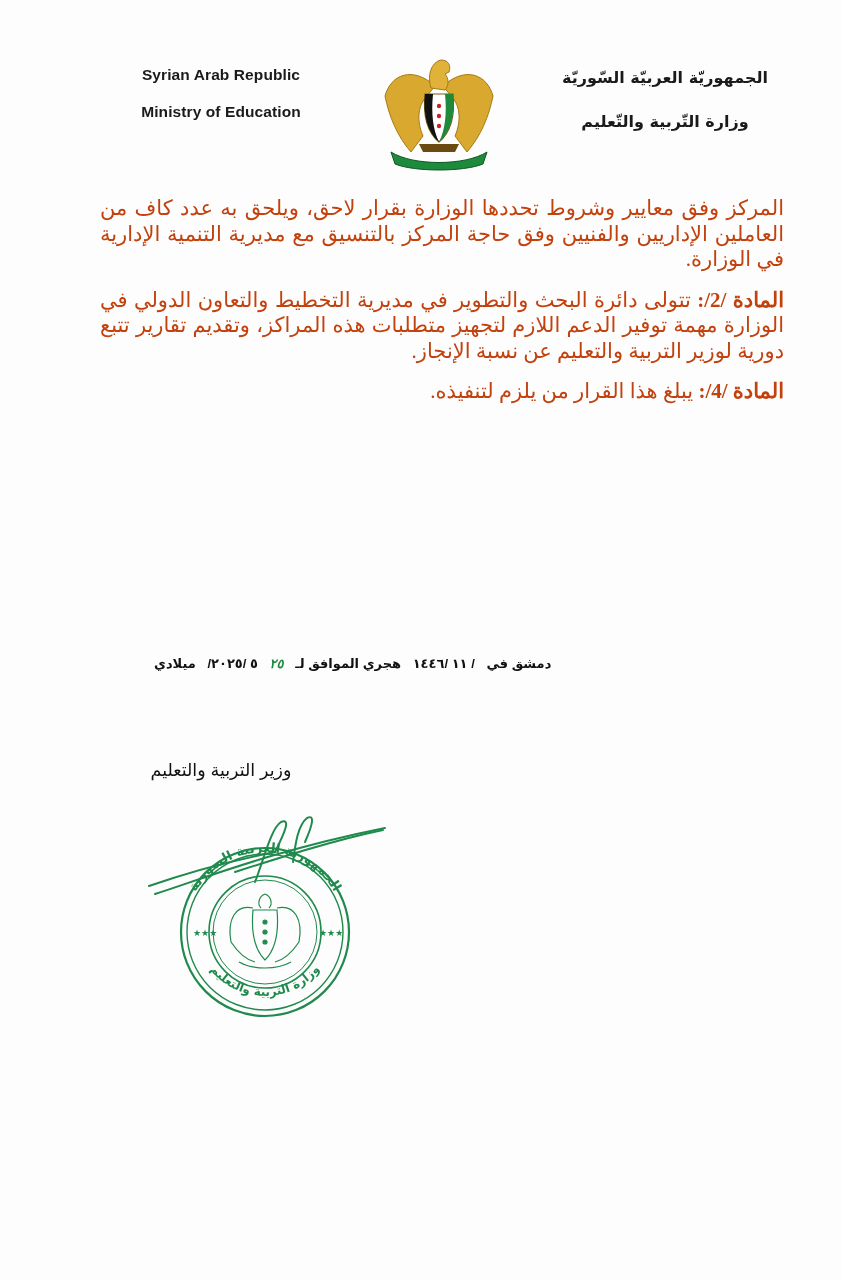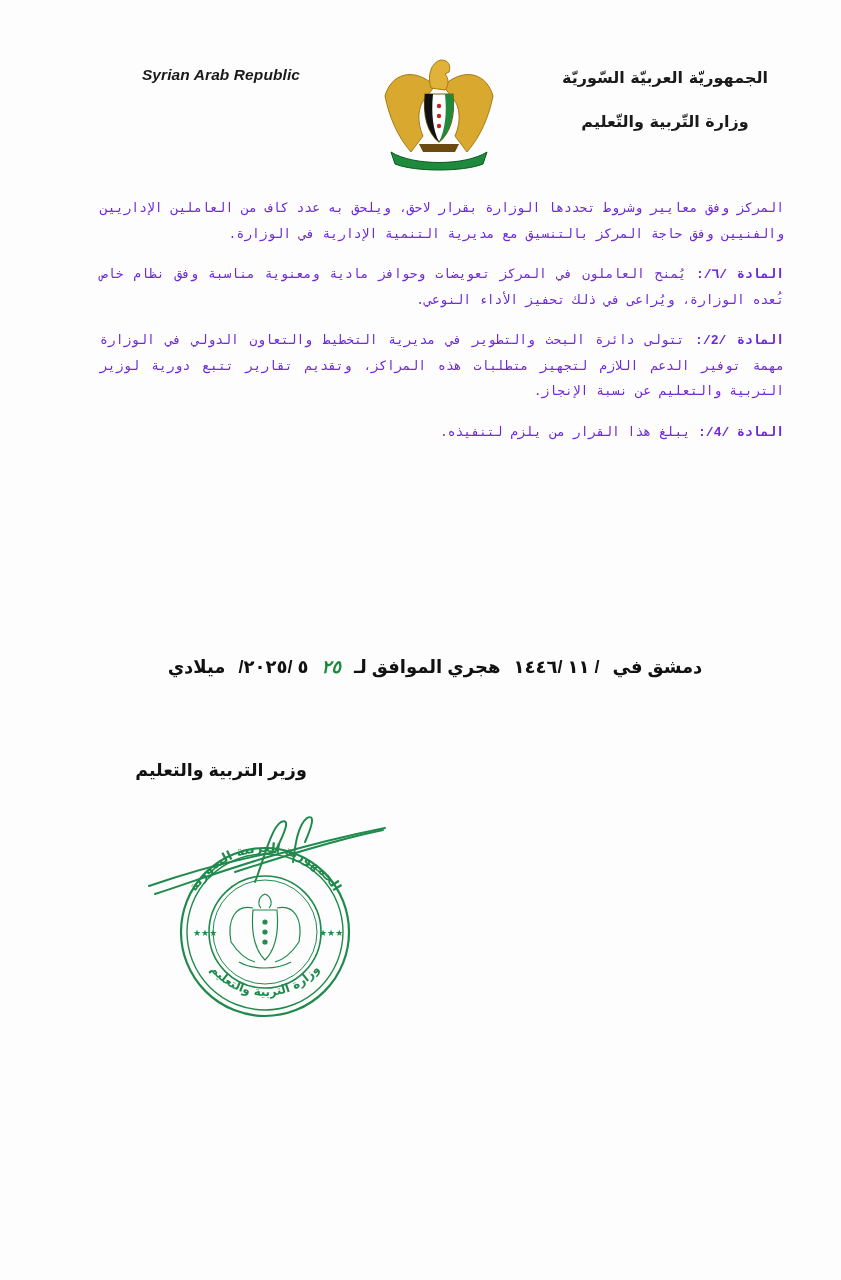--- a/index.html
+++ b/index.html
@@ -1,38 +1,39 @@
 <!DOCTYPE html>
 <html><head>
 <meta charset="utf-8">
 <style>
   html, body { margin: 0; padding: 0; }
   body {
     width: 841px; height: 1280px; background: #fdfdfd; position: relative; overflow: hidden;
     font-family: "DejaVu Sans", "Liberation Sans", sans-serif; color: #111;
   }
   .header-en { position: absolute; left: 126px; top: 56px; width: 190px; text-align: center; font-family: "Liberation Sans", sans-serif; font-weight: bold; }
-  .header-en div { font-size: 15.5px; line-height: 37px; color: #1a1a1a; letter-spacing: 0.1px; font-style: italic; }
+  .header-en div { font-size: 15.5px; line-height: 37px; color: #1a1a1a; letter-spacing: 0.1px; }
   .header-ar { position: absolute; right: 66px; top: 56px; width: 220px; text-align: center; direction: rtl; font-family: "DejaVu Sans", sans-serif; font-weight: bold; }
   .header-ar div { font-size: 16px; line-height: 44px; color: #1a1a1a; }
   .emblem { position: absolute; left: 383px; top: 56px; width: 112px; height: 116px; }
-  .body-text { position: absolute; left: 100px; top: 196px; width: 684px; direction: rtl; text-align: justify; font-family: Liberation Mono, monospace; font-size: 13px; line-height: 25.5px; color: #6d28d9; }
+  .body-text { position: absolute; left: 100px; top: 196px; width: 684px; direction: rtl; text-align: justify; font-family: Liberation Serif, serif; font-size: 21px; line-height: 25.5px; color: #c2410c; }
   .body-text p { margin: 0 0 15px 0; text-align-last: right; }
   .art-label { font-weight: bold; }
-  .date-line { position: absolute; left: 150px; top: 656px; width: 570px; direction: rtl; text-align: center; font-family: "Liberation Sans", "DejaVu Sans", sans-serif; font-weight: bold; font-size: 18px; color: #111; white-space: nowrap; }
+  .date-line { position: absolute; left: 150px; top: 656px; width: 570px; direction: rtl; text-align: left; font-family: "Liberation Sans", "DejaVu Sans", sans-serif; font-weight: bold; font-size: 13px; color: #111; white-space: nowrap; }
   .date-line .sig-mark { color: #1a8a3a; font-style: italic; }
   .date-line span { margin: 0 4px; }
-  .sign-block { position: absolute; left: 86px; top: 756px; width: 270px; direction: rtl; text-align: center; font-family: "Liberation Sans", "DejaVu Sans", sans-serif; font-weight: bold; font-size: 17.5px; line-height: 29px; color: #111; }
+  .sign-block { position: absolute; left: 86px; top: 756px; width: 270px; direction: rtl; text-align: center; font-family: "Liberation Sans", "DejaVu Sans", sans-serif; font-weight: normal; font-size: 17.5px; line-height: 29px; color: #111; }
   .stamp { position: absolute; left: 135px; top: 812px; width: 260px; height: 210px; }
 </style>
 </head>
 <body>
 
 <div class="header-en">
   <div>Syrian Arab Republic</div>
+  <div>Ministry of Education</div>
 </div>
 
 <svg class="emblem" viewBox="0 0 112 116">
 
   <path d="M52 30 C30 10, 8 18, 2 40 C6 60, 14 80, 28 96 L40 80 C34 66, 34 50, 44 40 Z" fill="#d9a82e" stroke="#a77a14" stroke-width="1"></path>
   <path d="M60 30 C82 10, 104 18, 110 40 C106 60, 98 80, 84 96 L72 80 C78 66, 78 50, 68 40 Z" fill="#d9a82e" stroke="#a77a14" stroke-width="1"></path>
 
   <path d="M48 32 C44 20, 48 6, 58 4 C66 4, 68 10, 66 16 L62 18 C66 22, 66 30, 62 34 Z" fill="#e0b23a" stroke="#a77a14" stroke-width="1"></path>
 
   <path d="M42 38 L70 38 C72 58, 68 76, 56 86 C44 76, 40 58, 42 38 Z" fill="#ffffff" stroke="#7a5a10" stroke-width="1.2"></path>
@@ -46,21 +47,20 @@
   <path d="M36 88 L76 88 L72 96 L40 96 Z" fill="#6a4a10"></path>
 </svg>
 
 <div class="header-ar">
   <div>الجمهوريّة العربيّة السّوريّة</div>
   <div>وزارة التّربية والتّعليم</div>
 </div>
 
 <div class="body-text">
   <p>المركز وفق معايير وشروط تحددها الوزارة بقرار لاحق، ويلحق به عدد كاف من العاملين الإداريين والفنيين وفق حاجة المركز بالتنسيق مع مديرية التنمية الإدارية في الوزارة.</p>
-  <p><span class="art-label">المادة /٦/:</span><span> يُمنح العاملون في المركز تعويضات وحوافز مادية ومعنوية مناسبة وفق نظام خاص تُعده الوزارة، ويُراعى في ذلك تحفيز الأداء النوعي.</span></p>
   <p><span class="art-label">المادة /2/:</span><span> تتولى دائرة البحث والتطوير في مديرية التخطيط والتعاون الدولي في الوزارة مهمة توفير الدعم اللازم لتجهيز متطلبات هذه المراكز، وتقديم تقارير تتبع دورية لوزير التربية والتعليم عن نسبة الإنجاز.</span></p>
   <p><span class="art-label">المادة /4/:</span><span> يبلغ هذا القرار من يلزم لتنفيذه.</span></p>
 </div>
 
 <div class="date-line">
   <span>دمشق في</span>
   <span>/ ١١ /١٤٤٦</span>
   <span>هجري الموافق لـ</span>
   <span class="sig-mark">٢٥</span>
   <span>٥ /٢٠٢٥/</span>

